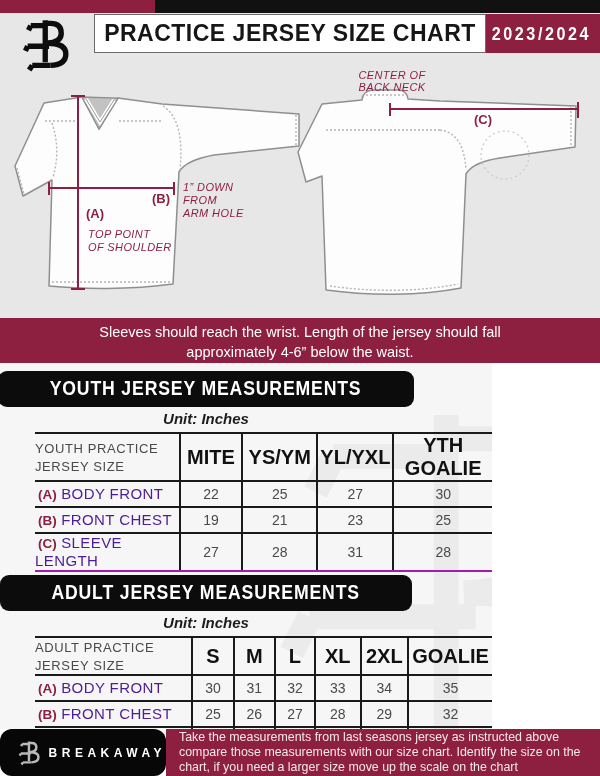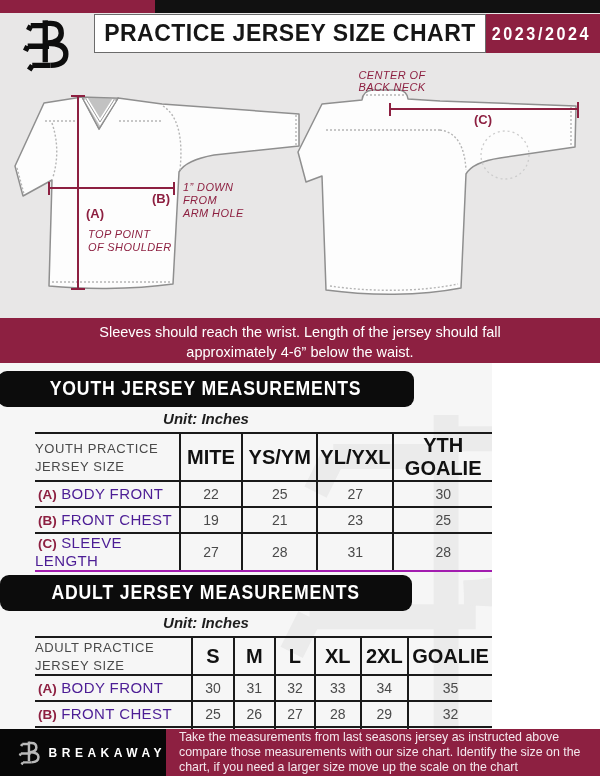--- a/index.html
+++ b/index.html
@@ -40,21 +40,21 @@
   table.sizetable td.v{border-left:2px solid #1a1a1a;text-align:center;}
   td.colhead{font-weight:bold;font-size:20px;color:#111111;}
   td.lab{padding-left:13px;text-align:left;}
   .lab-head{font-size:13px;color:#4a4a4a;letter-spacing:.6px;}
   .rowkey{color:#8d2041;font-weight:bold;font-size:13.5px;padding-left:3px;}
   .rowlab{color:#4c1d95;font-size:15px;letter-spacing:.4px;}
   td.val{font-size:14px;color:#4a4a4a;}
 
   
   .footer{display:flex;width:600px;height:47px;}
-  .footer-black{width:166px;background:#070707;display:flex;align-items:center;box-sizing:border-box;padding-left:18px;}
+  .footer-black{width:166px;background:#070707;display:flex;align-items:center;box-sizing:border-box;padding-left:18px;border-radius:12px;}
   .wordmark{color:#ffffff;font-size:12px;font-weight:bold;letter-spacing:4.5px;margin-left:8px;white-space:nowrap;}
   .footer-maroon{flex:1;background:#8d2041;display:flex;align-items:center;box-sizing:border-box;padding:2px 8px 2px 13px;}
   .footer-maroon div{color:#f4e7ed;font-size:12.4px;line-height:15px;}
 
   svg text{font-family:"Liberation Sans",sans-serif;}
   .ann{fill:#8d2041;font-style:italic;font-size:11px;letter-spacing:.4px;}
   .annb{fill:#8d2041;font-weight:bold;font-size:13px;}
 </style>
 </head>
 <body>

